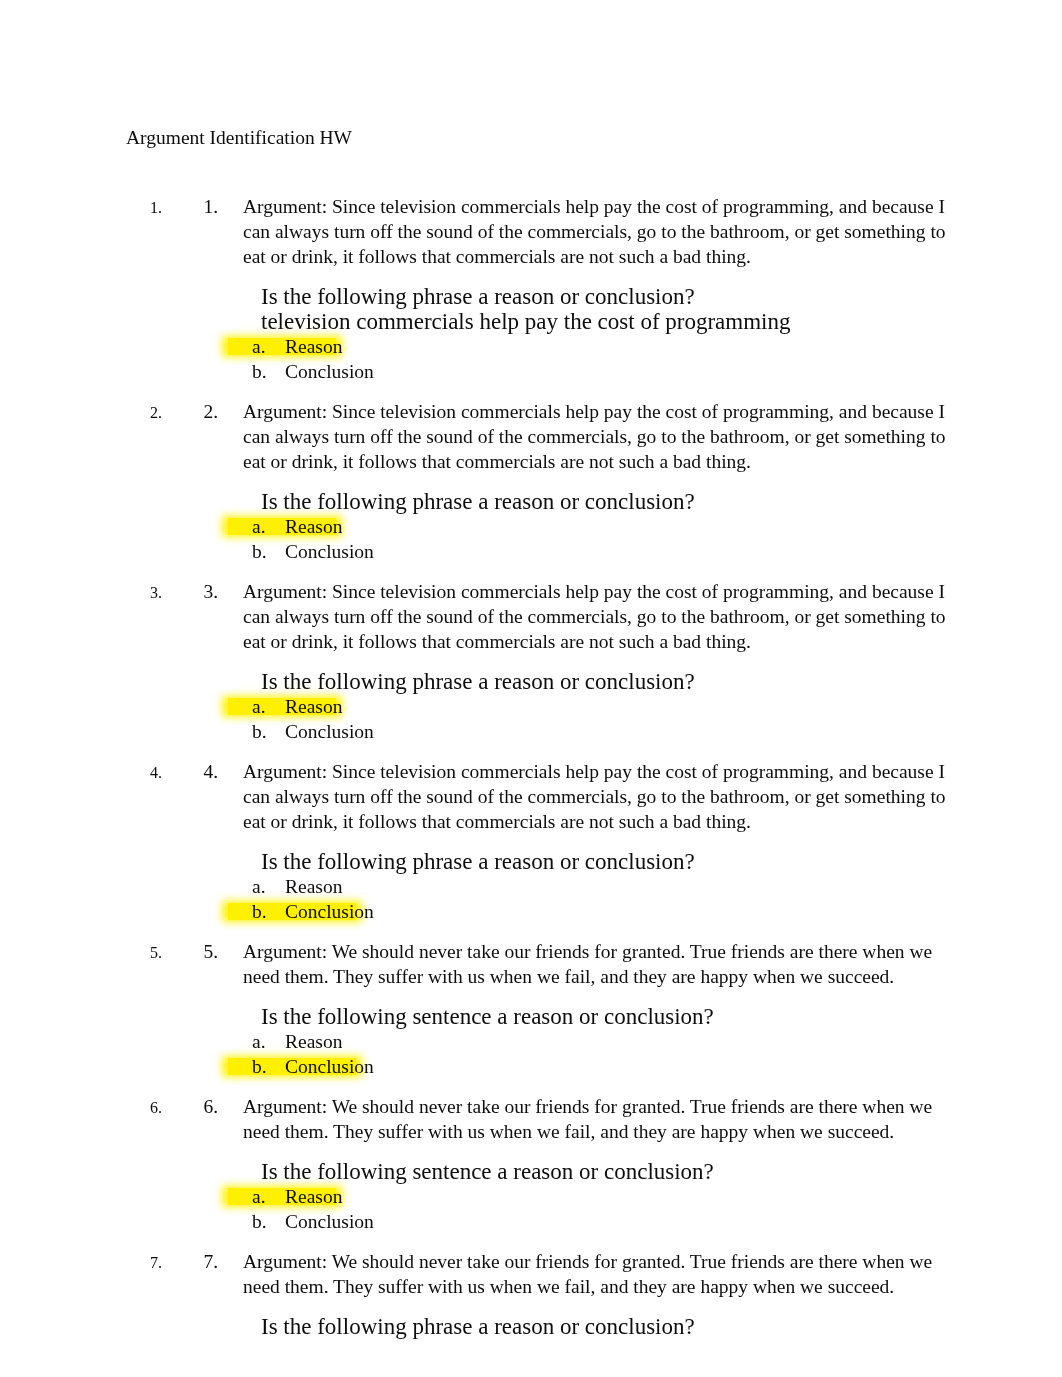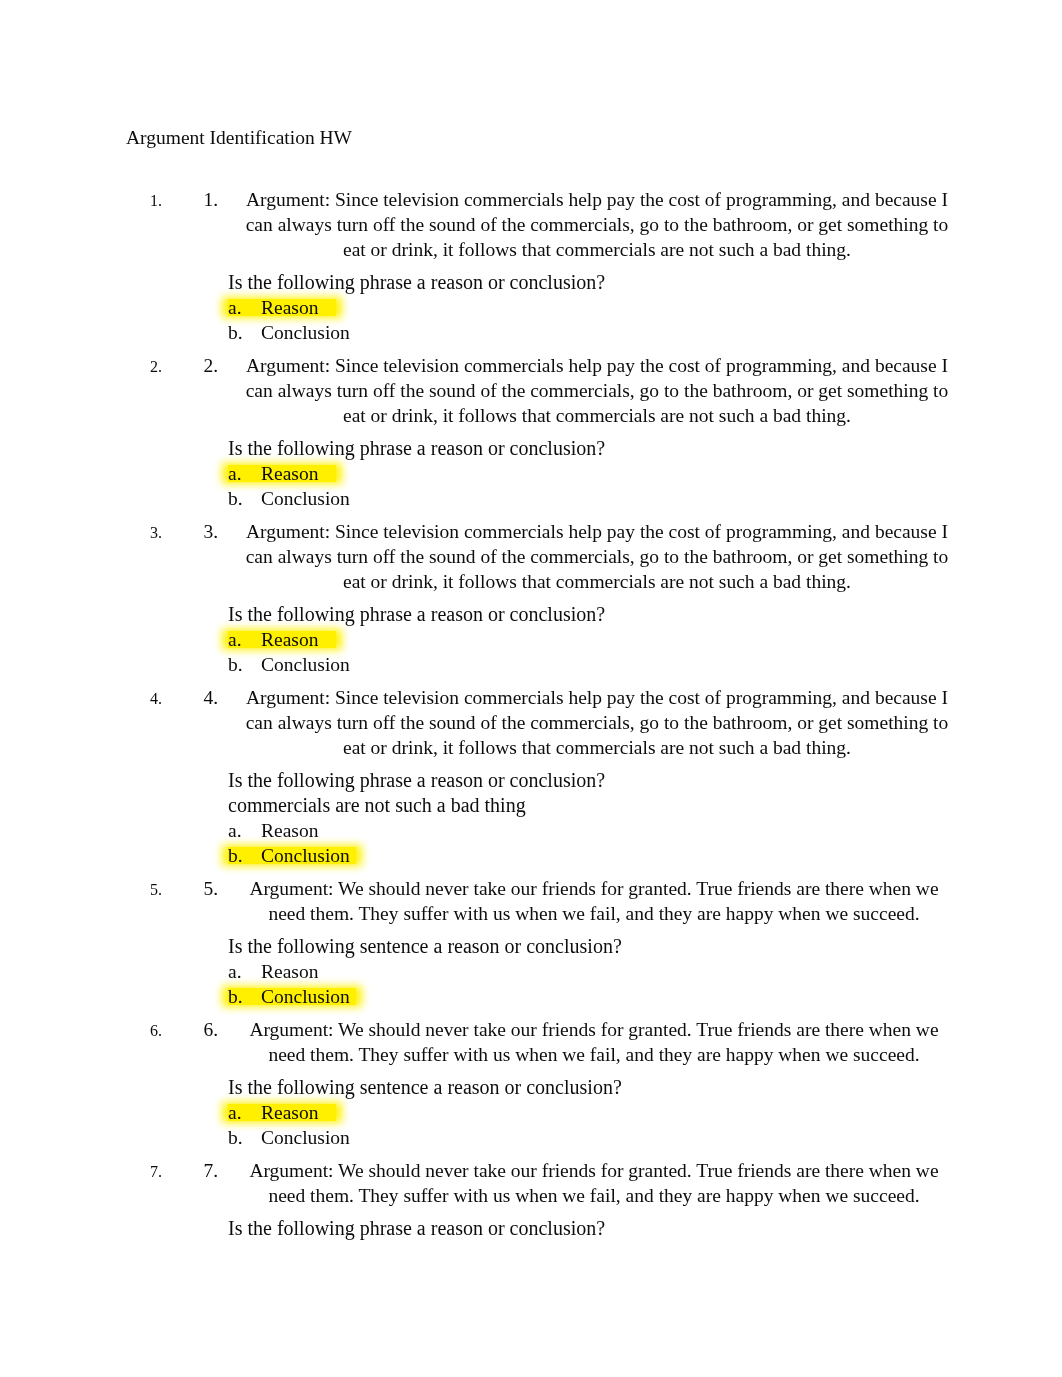--- a/index.html
+++ b/index.html
@@ -55,44 +55,46 @@
     top: 0;
     width: 26px;
     text-align: right;
     font-size: 19.5px;
     line-height: 25px;
   }
 
   .qtext {
     font-size: 19.5px;
     line-height: 25px;
-    text-align: center;
-    margin: 8px;
+    text-align: left;
+    margin: 15px;
   }
   .qtext.wrap-narrow { width: 722px; }
   .qtext.wrap-wide   { width: 716px; }
 
   .qline {
-    font-size: 20px;
+    font-size: 23px;
     line-height: 25px;
     white-space: nowrap;
+    margin-left: 33px;
   }
 
   
   .options {
     margin: 0;
     padding: 0;
     list-style: none;
   }
   .opt {
     position: relative;
     height: 25px;
     line-height: 25px;
     font-size: 19.5px;
     white-space: nowrap;
+    padding-left: 24px;
   }
   .opt-marker {
     display: inline-block;
     width: 33px;
     font-size: 19.5px;
   }
   .opt-label {
     display: inline-block;
     font-size: 19.5px;
   }
@@ -138,20 +140,21 @@
 <div id="page">
 
   <div class="doc-title">Argument Identification HW</div>
 
   <ol class="qlist">
 
     <li class="qitem">
       <span class="qnum">1.</span>
       <div class="qtext wrap-narrow">Argument: Since television commercials help pay the cost of programming, and because I can always turn off the sound of the commercials, go to the bathroom, or get something to eat or drink, it follows that commercials are not such a bad thing.</div>
       <div class="qline">Is the following phrase a reason or conclusion?</div>
+      <div class="qline">television commercials help pay the cost of programming</div>
       <ul class="options">
         <li class="opt hl">
           <span class="opt-marker">a.</span><span class="opt-label">Reason</span>
         </li>
         <li class="opt">
           <span class="opt-marker">b.</span><span class="opt-label">Conclusion</span>
         </li>
       </ul>
     </li>
 
@@ -180,21 +183,20 @@
         <li class="opt">
           <span class="opt-marker">b.</span><span class="opt-label">Conclusion</span>
         </li>
       </ul>
     </li>
 
     <li class="qitem">
       <span class="qnum">4.</span>
       <div class="qtext wrap-narrow">Argument: Since television commercials help pay the cost of programming, and because I can always turn off the sound of the commercials, go to the bathroom, or get something to eat or drink, it follows that commercials are not such a bad thing.</div>
       <div class="qline">Is the following phrase a reason or conclusion?</div>
-      <div class="qline">commercials are not such a bad thing</div>
       <ul class="options">
         <li class="opt">
           <span class="opt-marker">a.</span><span class="opt-label">Reason</span>
         </li>
         <li class="opt hl wide">
           <span class="opt-marker">b.</span><span class="opt-label">Conclusion</span>
         </li>
       </ul>
     </li>
 

